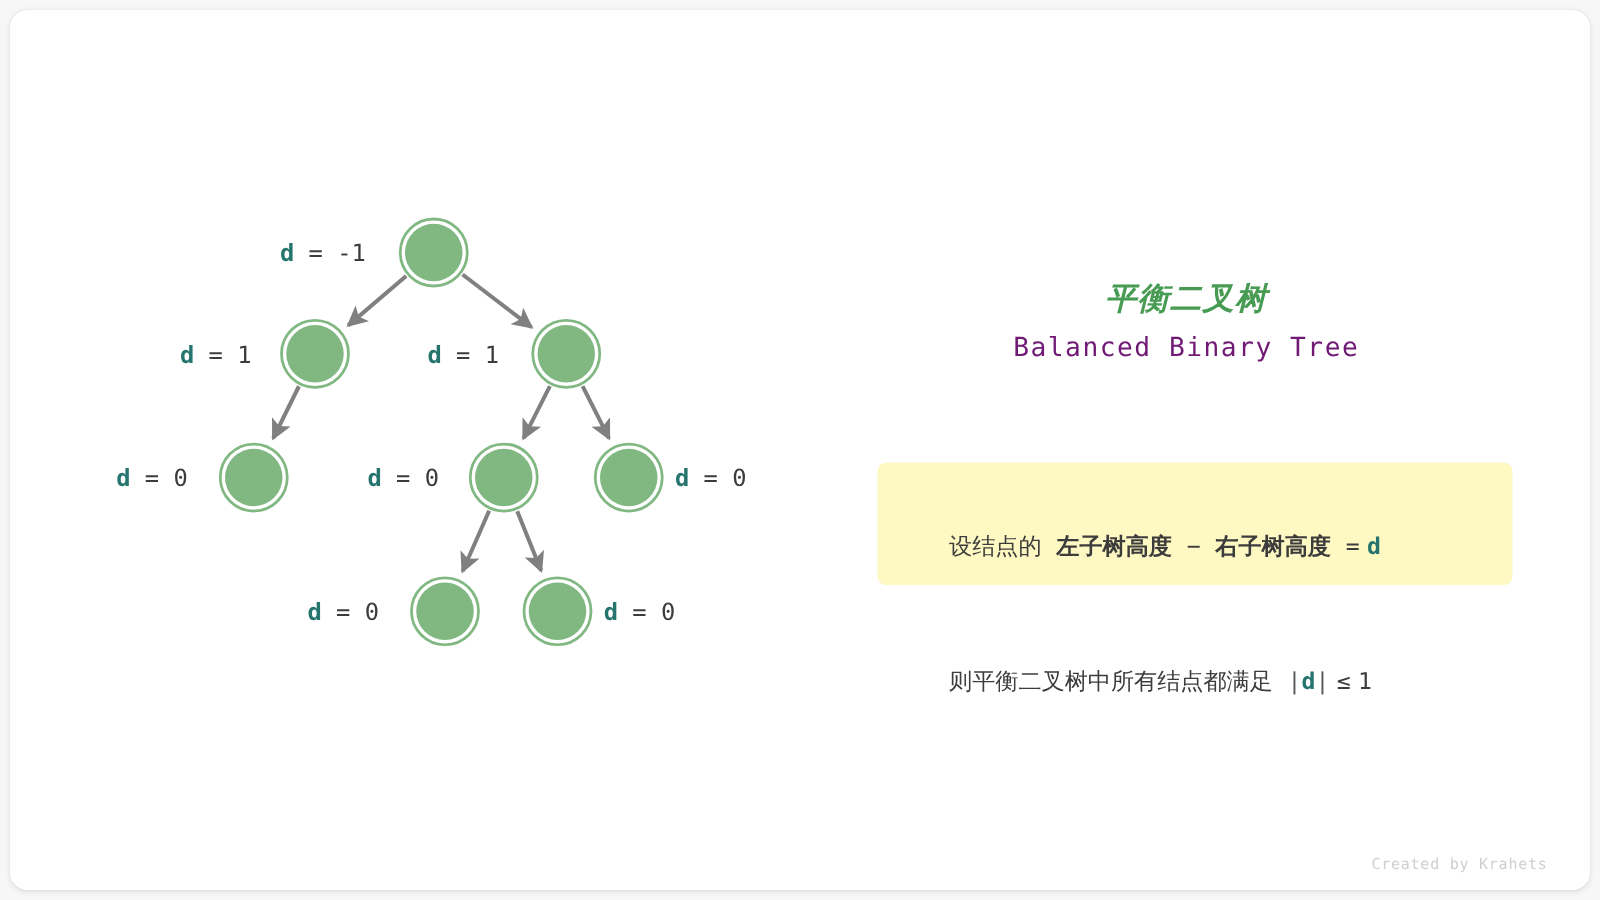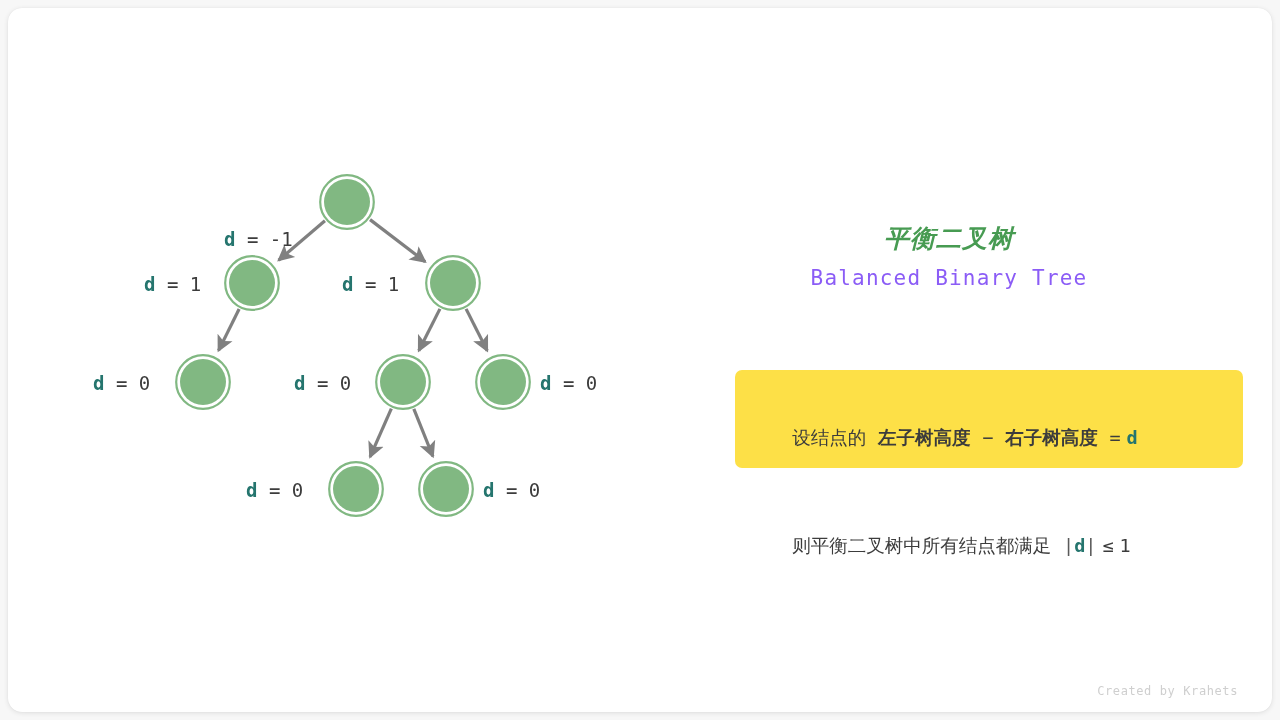--- a/index.html
+++ b/index.html
@@ -64,34 +64,34 @@
     font-size: 25px;
     font-weight: bold;
     color: #479b52;
     letter-spacing: 1px;
     line-height: 34px;
     font-style: italic;
   }
   #title-en {
     font-family: "DejaVu Sans Mono", monospace;
     font-size: 21px;
-    color: #8b5cf6;
+    color: #701a75;
     letter-spacing: 1.2px;
     line-height: 34px;
     margin-top: 5px;
   }
 
   
   #info-box {
     position: absolute;
-    left: 735px;
+    left: 702px;
     top: 370px;
     width: 508px;
     height: 98px;
-    background: #fde047;
+    background: #fef9c3;
     border-radius: 7px;
     box-sizing: border-box;
     padding: 14px 22px 0 22px;
   }
   .info-line {
     font-family: "DejaVu Sans", sans-serif;
     font-size: 18.5px;
     color: #3c3c3c;
     line-height: 36px;
     white-space: pre;
@@ -172,21 +172,21 @@
         </g>
         <g>
           <circle cx="446" cy="489" r="26.8" fill="none" stroke="#81b882" stroke-width="2.2"></circle>
           <circle cx="446" cy="489" r="24.6" fill="#ffffff"></circle>
           <circle cx="446" cy="489" r="23" fill="#81b882"></circle>
         </g>
       </g>
   </svg>
 
   <div id="label-layer">
-      <div class="node-label" style="left: 224px; top: 192px; margin-top: 36px;"><span class="d">d</span><span> = -1</span></div>
+      <div class="node-label" style="left: 224px; top: 192px;"><span class="d">d</span><span> = -1</span></div>
       <div class="node-label" style="left: 144px; top: 273px;"><span class="d">d</span><span> = 1</span></div>
       <div class="node-label" style="left: 342px; top: 273px;"><span class="d">d</span><span> = 1</span></div>
       <div class="node-label" style="left: 93px; top: 372px;"><span class="d">d</span><span> = 0</span></div>
       <div class="node-label" style="left: 294px; top: 372px;"><span class="d">d</span><span> = 0</span></div>
       <div class="node-label" style="left: 540px; top: 372px;"><span class="d">d</span><span> = 0</span></div>
       <div class="node-label" style="left: 246px; top: 479px;"><span class="d">d</span><span> = 0</span></div>
       <div class="node-label" style="left: 483px; top: 479px;"><span class="d">d</span><span> = 0</span></div>
     </div>
 
   <div id="right-panel">

